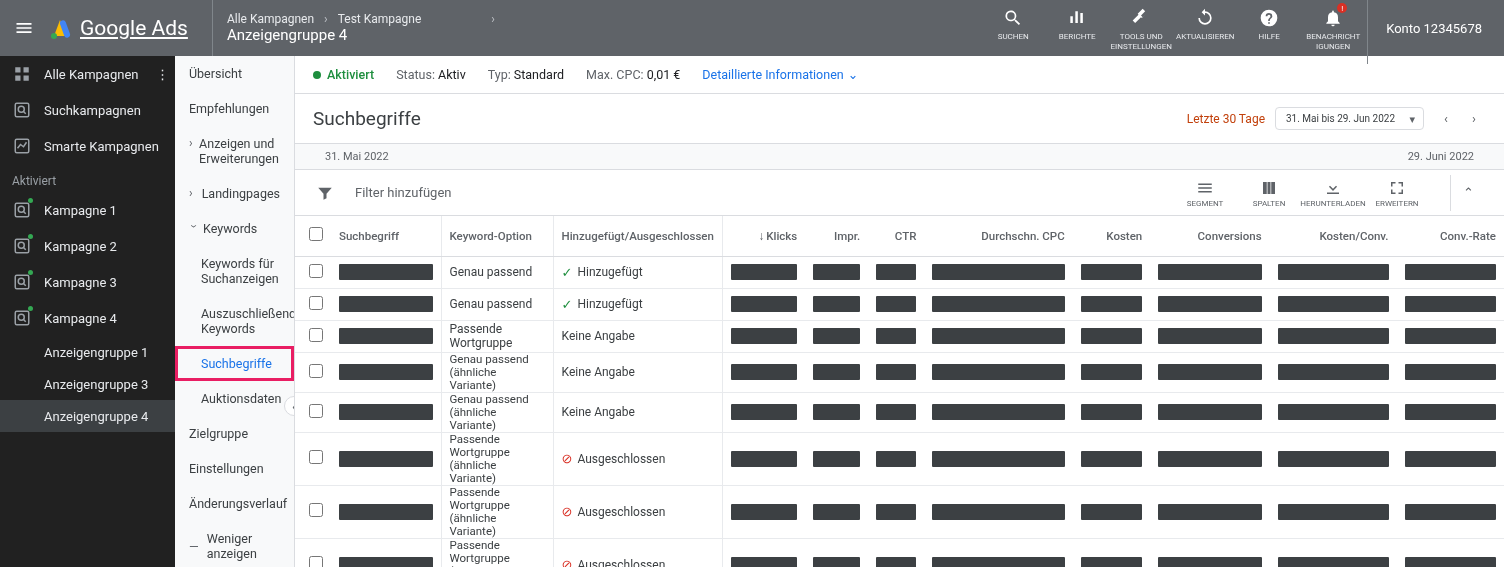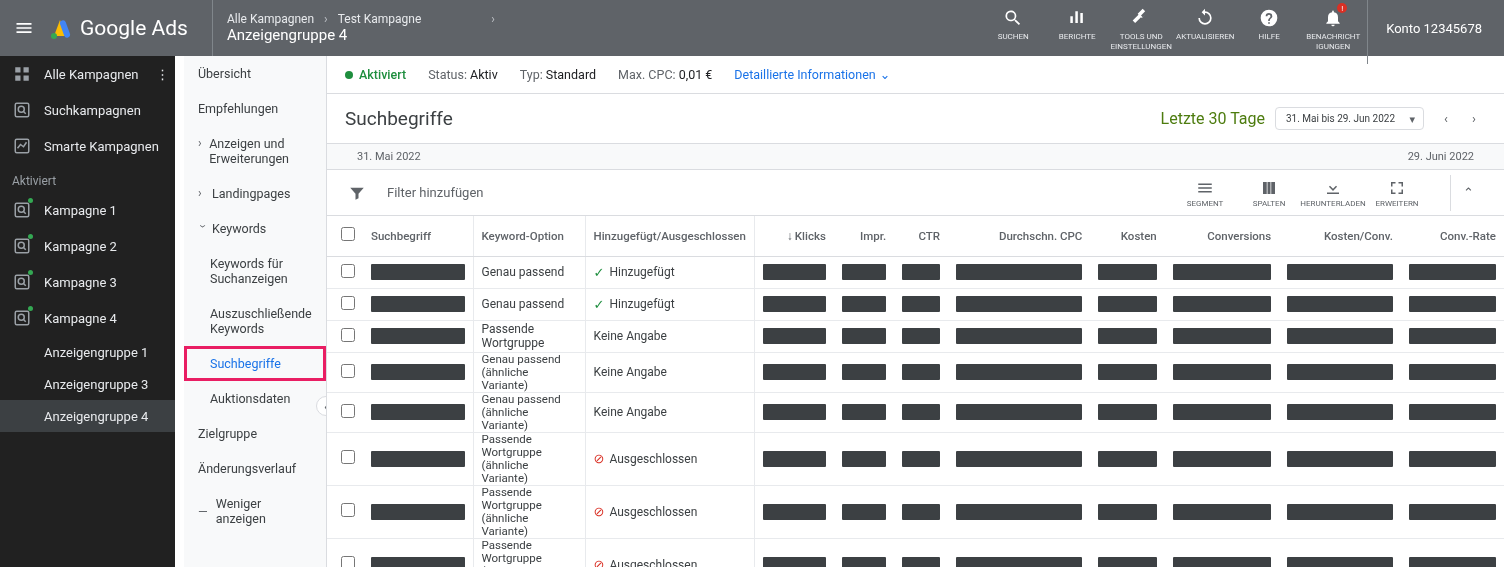--- a/index.html
+++ b/index.html
@@ -1,21 +1,21 @@
 <!DOCTYPE html>
 <html><head>
 <meta charset="utf-8">
 <style>
 * { box-sizing: border-box; margin: 0; padding: 0; }
 body { font-family: Roboto, Arial, sans-serif; font-size: 13px; color: #3c4043; background: #fff; width: 1504px; height: 567px; overflow: hidden; }
 .header { background: #5f6368; color: #fff; height: 56px; display: flex; align-items: center; padding: 0 12px; }
 .menu-icon { width: 24px; height: 24px; cursor: pointer; margin-right: 12px; display:flex;align-items:center;justify-content:center; }
 .menu-icon svg,.hdr-icon-wrap svg { fill:#fff; }
 .logo { display: flex; align-items:center; gap:8px; margin-right:14px; }
-.logo-text { font-size: 21px; font-weight: 400; letter-spacing: 0; }
+.logo-text { font-size: 21px; font-weight: 400; letter-spacing: 0; text-decoration: underline; }
 .breadcrumb-area { display:flex; flex-direction:column; margin-left:10px; border-left:1px solid #80868b; padding-left:14px; height:100%; justify-content:center; }
 .bc-top { display:flex; align-items:center; gap:10px; font-size:12px; color:#e8eaed; }
 .bc-top .chevron { color:#bdc1c6; }
 .bc-bottom { font-size:15px; color:#fff; }
 .header-spacer { flex:1; }
 .hdr-icons { display:flex; gap:8px; align-items:flex-start;height:56px; }
 .hdr-icon { display:flex; flex-direction:column; align-items:center; width:56px; cursor:pointer; position:relative; padding-top:6px;}
 .hdr-icon-wrap { width:24px;height:24px;display:flex;align-items:center;justify-content:center; }
 .hdr-icon-label { font-size:8px; color:#e8eaed; text-align:center; line-height:10px; margin-top:2px; text-transform:uppercase; }
 .badge { position:absolute; top:3px; right:14px; width:10px; height:10px; background:#d93025; border-radius:50%; color:#fff; display:flex;align-items:center;justify-content:center; font-size:8px; }
@@ -27,42 +27,42 @@
 .nav1-row { display:flex; align-items:center; height:36px; padding:0 12px; gap:12px; cursor:pointer; font-size:13px; position:relative;}
 .nav1-icon { width:20px;height:20px;display:flex;align-items:center;justify-content:center; }
 .nav1-icon svg { fill:#9aa0a6; }
 .nav1-section { padding:10px 12px 4px; font-size:12px; color:#9aa0a6;}
 .nav1-sub { padding-left:44px; font-size:13px; height:32px; display:flex;align-items:center;cursor:pointer;}
 .nav1-sub.active { background:#3c4043; }
 .nav1-dot { position:absolute; width:5px;height:5px;background:#34a853;border-radius:50%; left:28px; top:6px; }
 .nav1-row.withopts { padding-right:6px; }
 .nav1-opts { margin-left:auto; }
 
-.nav2 { width:143px; background:#f8f9fa; border-right:1px solid #dadce0; overflow-y:auto; position:relative;margin-left:9px;}
+.nav2 { width:120px; background:#f8f9fa; border-right:1px solid #dadce0; overflow-y:auto; position:relative;}
 .nav2-item { padding:10px 14px; font-size:12.5px; color:#3c4043; cursor:pointer; display:flex; }
 .nav2-item.expandable::before{content:"›"; color:#5f6368; margin-right:6px; transform:rotate(90deg);display:inline-block;width:8px;font-size:12px;}
 .nav2-item.collapsed::before{content:"›"; color:#5f6368; margin-right:6px;display:inline-block;width:8px;font-size:12px;}
 .nav2-item.child { padding-left:26px; }
 .nav2-item.active { color:#1a73e8; }
 .nav2-item.highlighted { outline:3px solid #e91e63; outline-offset:-3px; }
 .nav2-less { display:flex;align-items:center; gap:8px; padding:10px 14px; font-size:12.5px; color:#3c4043; cursor:pointer; border-top:0;}
 .nav2-less::before{content:"—"; color:#5f6368;}
 .nav2-collapse-btn { position:absolute; right:-10px; top:340px; width:20px;height:20px; background:#fff;border:1px solid #dadce0;border-radius:50%;display:flex;align-items:center;justify-content:center;cursor:pointer; z-index:10; font-size:13px; color:#5f6368;}
 
 .content { flex:1; display:flex; flex-direction:column; overflow:hidden;}
 .status-bar { height:38px; border-bottom:1px solid #dadce0; display:flex;align-items:center; gap:22px; padding:0 18px; font-size:12.5px; color:#5f6368;}
 .status-dot { width:8px;height:8px;background:#1e8e3e;border-radius:50%; }
 .status-active { color:#1e8e3e; font-weight:500; display:flex;align-items:center;gap:6px;}
 .status-value { color:#202124; }
 .details-link { color:#1a73e8; cursor:pointer; display:flex;align-items:center;gap:4px;}
 
 .title-bar { height:50px; display:flex; align-items:center; padding:0 18px; border-bottom:1px solid #dadce0; }
 .page-title { font-size:19px; color:#3c4043; }
 .date-controls { margin-left:auto; display:flex;align-items:center;gap:10px;}
-.date-label { font-size:16px; color:#4d7c0f; }
+.date-label { font-size:12px; color:#c2410c; }
 .date-select { border:1px solid #dadce0; border-radius:4px; padding:5px 28px 5px 10px; font-size:10px; color:#3c4043; position:relative; cursor:pointer;}
 .date-select::after{content:"▾"; position:absolute; right:8px; top:5px; color:#5f6368; font-size:11px;}
 .nav-arrows { display:flex; gap:4px;}
 .nav-arrow { width:24px;height:24px;display:flex;align-items:center;justify-content:center;cursor:pointer;color:#5f6368;}
 
 .chart-strip { height:26px; background:#f8f9fa; border-bottom:1px solid #dadce0; display:flex;align-items:center; padding:0 30px; font-size:11px; color:#5f6368; justify-content:space-between;}
 
 .filter-bar { height:46px; border-bottom:1px solid #dadce0; display:flex;align-items:center; padding:0 18px; gap:18px;}
 .filter-icon { width:24px;height:24px;display:flex;align-items:center;justify-content:center; }
 .filter-text { font-size:13px; color:#5f6368; cursor:text; flex:1;}
@@ -259,20 +259,21 @@
     <div class="nav2-item">Übersicht</div>
       <div class="nav2-item">Empfehlungen</div>
       <div class="nav2-item collapsed">Anzeigen und Erweiterungen</div>
       <div class="nav2-item collapsed">Landingpages</div>
       <div class="nav2-item expandable">Keywords</div>
       <div class="nav2-item child">Keywords für Suchanzeigen</div>
       <div class="nav2-item child">Auszuschließende Keywords</div>
       <div class="nav2-item child active highlighted">Suchbegriffe</div>
       <div class="nav2-item child">Auktionsdaten</div>
       <div class="nav2-item">Zielgruppe</div>
+      <div class="nav2-item">Einstellungen</div>
       <div class="nav2-item">Änderungsverlauf</div>
       <div class="nav2-less">Weniger anzeigen</div>
       <div class="nav2-collapse-btn">‹</div>
   </div>
 
   <div class="content">
     <div class="status-bar">
       <span class="status-active">
           <span class="status-dot"></span>
           <span>Aktiviert</span>

